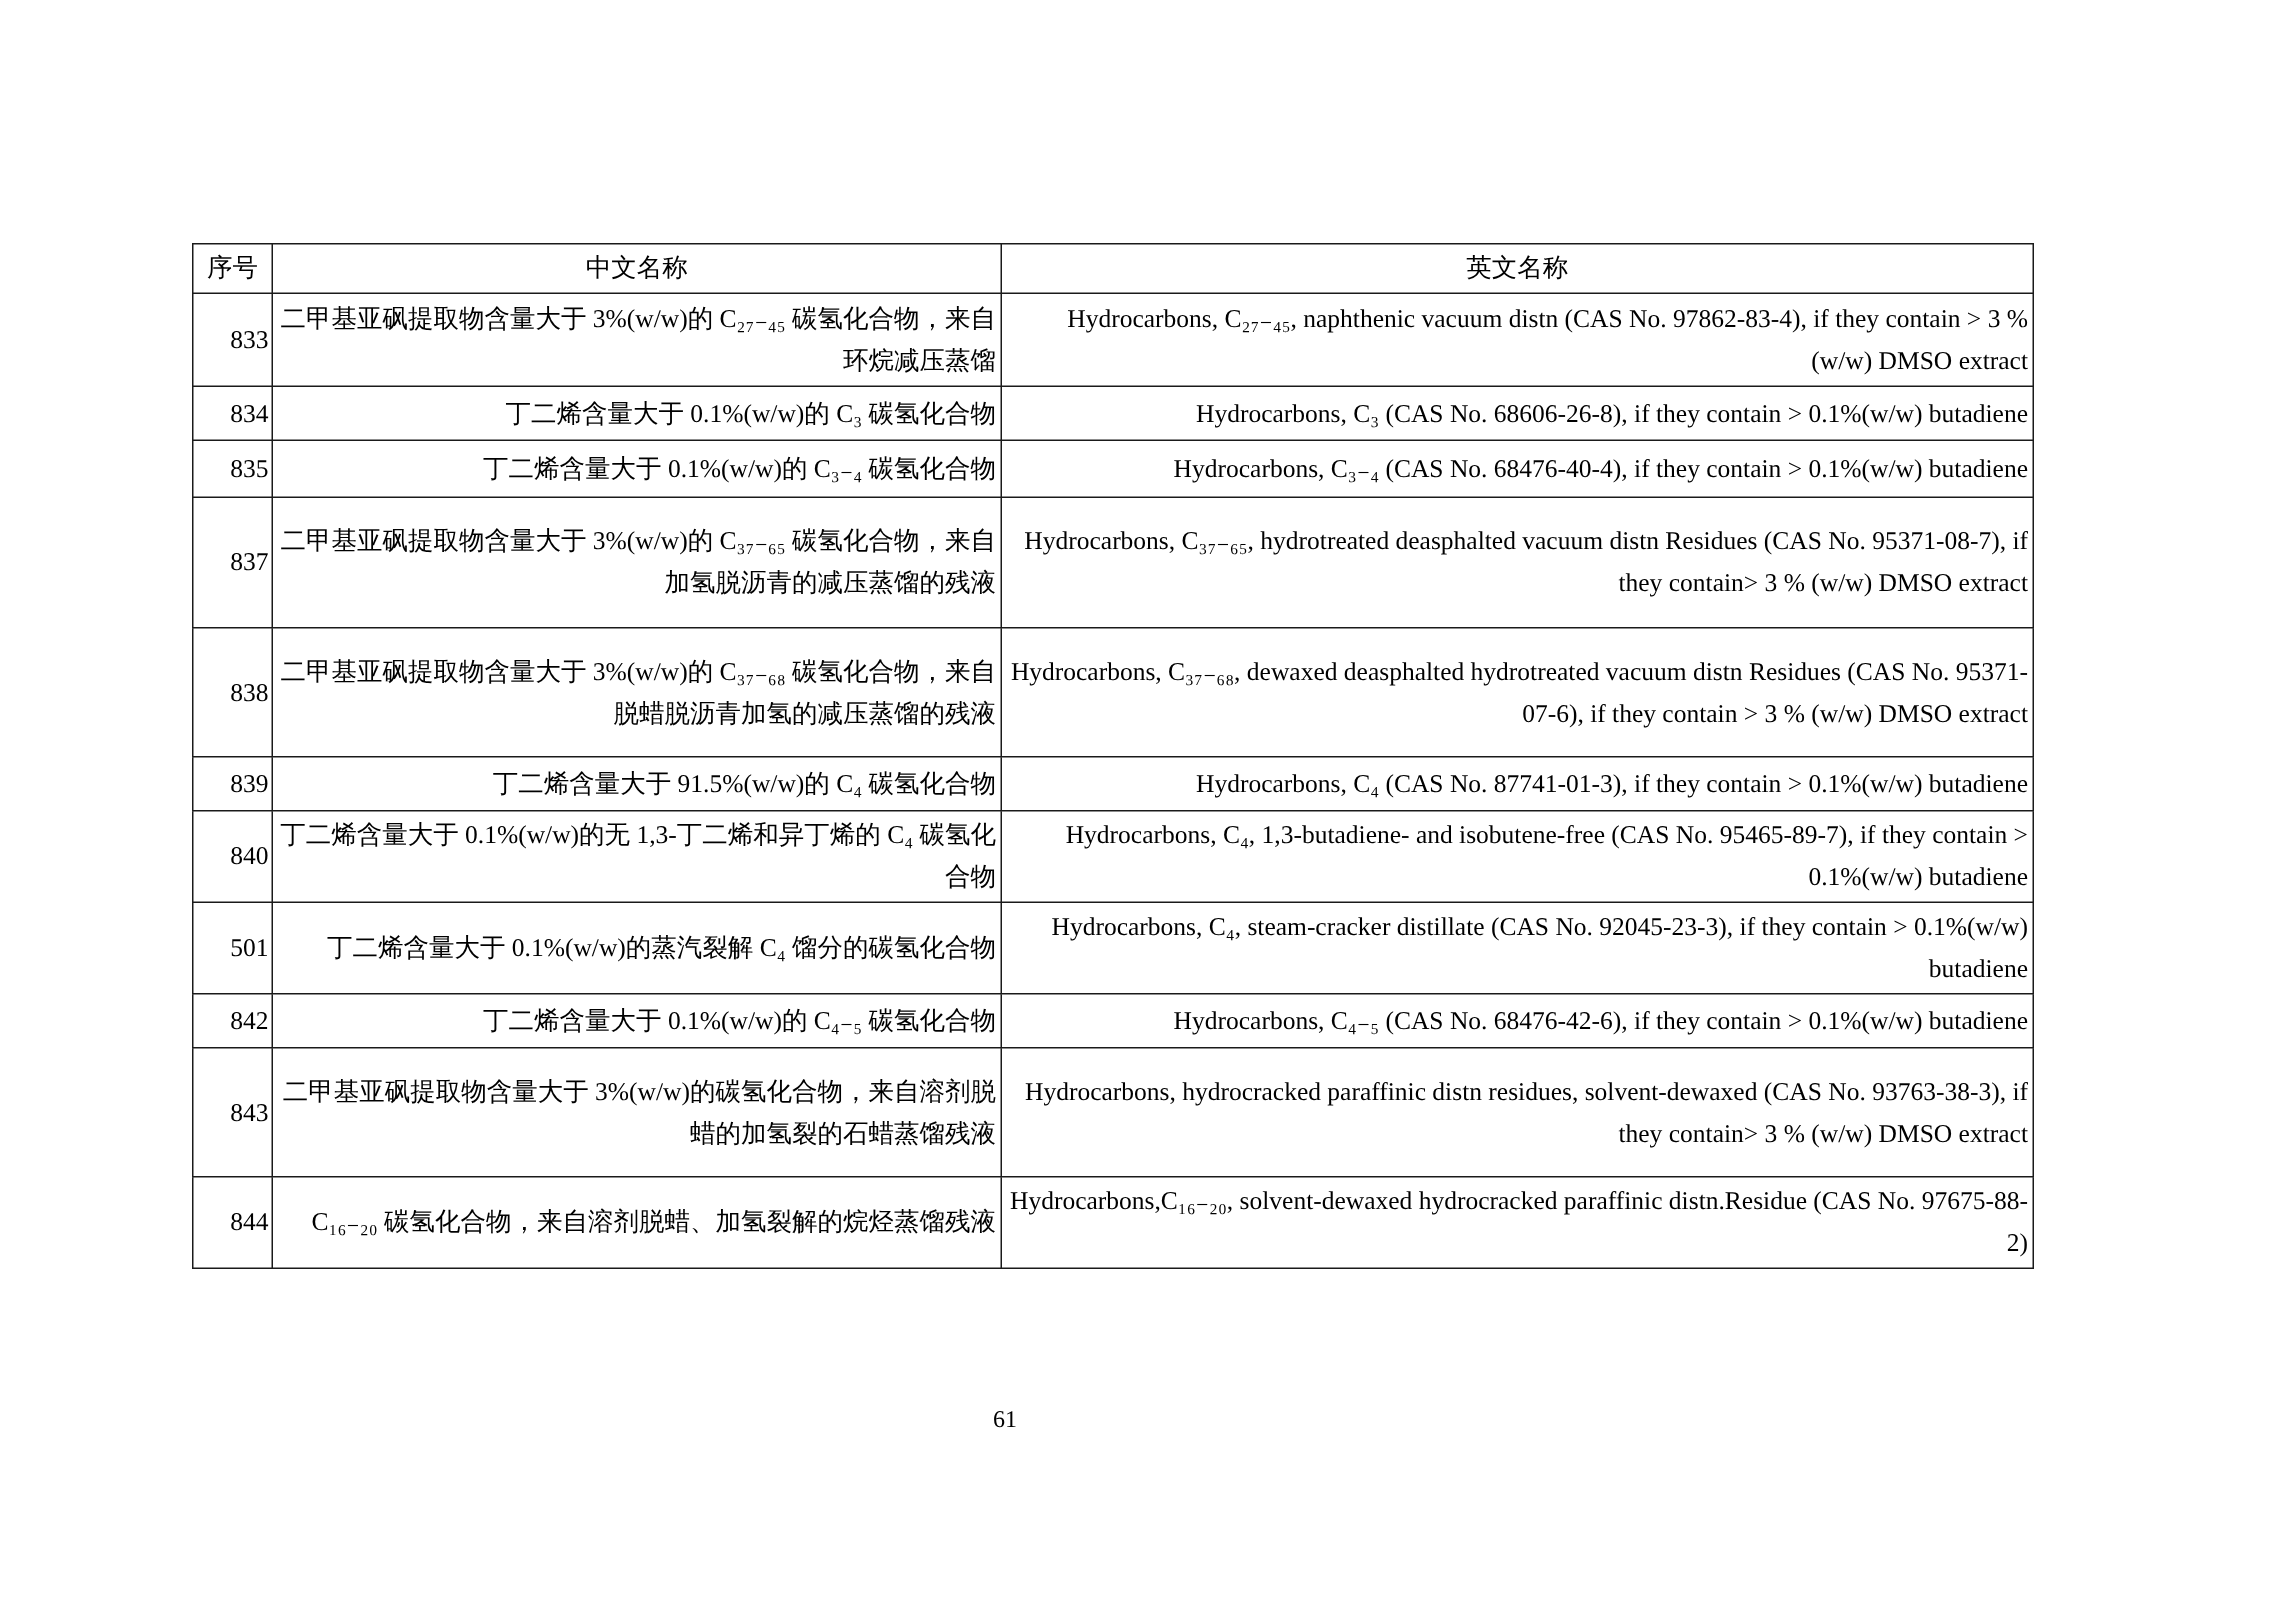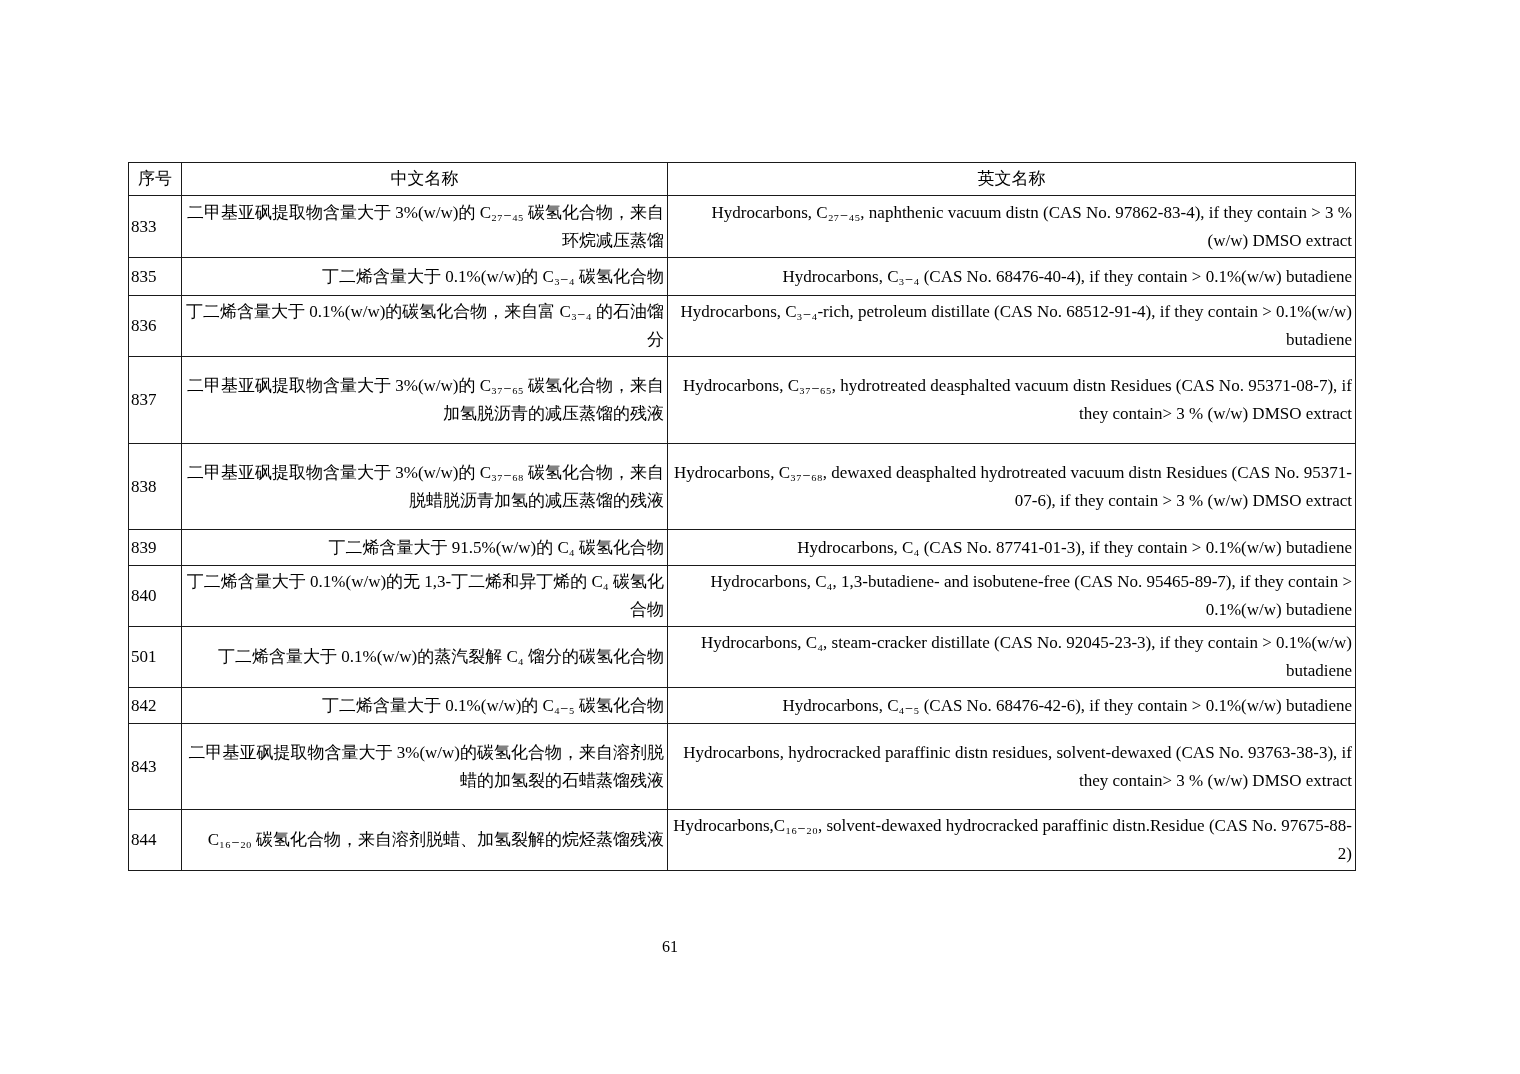--- a/index.html
+++ b/index.html
@@ -31,21 +31,21 @@
     font-weight: normal;
     vertical-align: middle;
     overflow: hidden;
   }
   .subst-table th {
     text-align: center;
     padding: 2px 3px;
     line-height: 22px;
   }
   td.cell-no {
-    text-align: left;
+    text-align: right;
     padding: 2px 2px;
   }
   td.cell-zh, td.cell-en {
     text-align: right;
     padding: 2px 3px;
     line-height: 28px;
   }
   .footer-pageno {
     position: absolute;
     left: 0;
@@ -72,29 +72,29 @@
         <th>中文名称</th>
         <th>英文名称</th>
       </tr>
     </thead>
     <tbody>
       <tr style="height:62px">
         <td class="cell-no">833</td>
         <td class="cell-zh">二甲基亚砜提取物含量大于 3%(w/w)的 C₂₇₋₄₅ 碳氢化合物，来自环烷减压蒸馏</td>
         <td class="cell-en">Hydrocarbons, C₂₇₋₄₅, naphthenic vacuum distn (CAS No. 97862-83-4), if they contain &gt; 3 % (w/w) DMSO extract</td>
       </tr>
+      <tr style="height:36px">
+        <td class="cell-no">834</td>
+        <td class="cell-zh">丁二烯含量大于 0.1%(w/w)的 C₃ 碳氢化合物</td>
+        <td class="cell-en">Hydrocarbons, C₃ (CAS No. 68606-26-8), if they contain &gt; 0.1%(w/w) butadiene</td>
+      </tr>
       <tr style="height:38px">
         <td class="cell-no">835</td>
         <td class="cell-zh">丁二烯含量大于 0.1%(w/w)的 C₃₋₄ 碳氢化合物</td>
         <td class="cell-en">Hydrocarbons, C₃₋₄ (CAS No. 68476-40-4), if they contain &gt; 0.1%(w/w) butadiene</td>
-      </tr>
-      <tr style="height:60px">
-        <td class="cell-no">836</td>
-        <td class="cell-zh">丁二烯含量大于 0.1%(w/w)的碳氢化合物，来自富 C₃₋₄ 的石油馏分</td>
-        <td class="cell-en">Hydrocarbons, C₃₋₄-rich, petroleum distillate (CAS No. 68512-91-4), if they contain &gt; 0.1%(w/w) butadiene</td>
       </tr>
       <tr style="height:87px">
         <td class="cell-no">837</td>
         <td class="cell-zh">二甲基亚砜提取物含量大于 3%(w/w)的 C₃₇₋₆₅ 碳氢化合物，来自加氢脱沥青的减压蒸馏的残液</td>
         <td class="cell-en">Hydrocarbons, C₃₇₋₆₅, hydrotreated deasphalted vacuum distn Residues (CAS No. 95371-08-7), if they contain&gt; 3 % (w/w) DMSO extract</td>
       </tr>
       <tr style="height:86px">
         <td class="cell-no">838</td>
         <td class="cell-zh">二甲基亚砜提取物含量大于 3%(w/w)的 C₃₇₋₆₈ 碳氢化合物，来自脱蜡脱沥青加氢的减压蒸馏的残液</td>
         <td class="cell-en">Hydrocarbons, C₃₇₋₆₈, dewaxed deasphalted hydrotreated vacuum distn Residues (CAS No. 95371-07-6), if they contain &gt; 3 % (w/w) DMSO extract</td>

